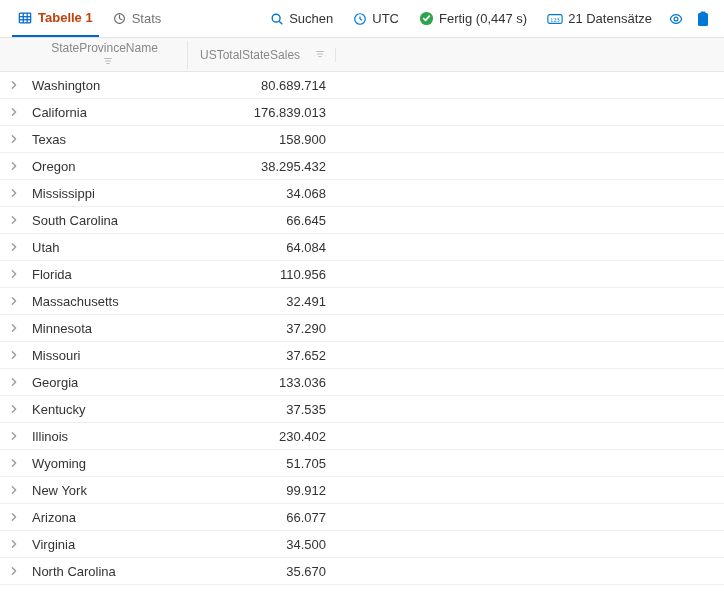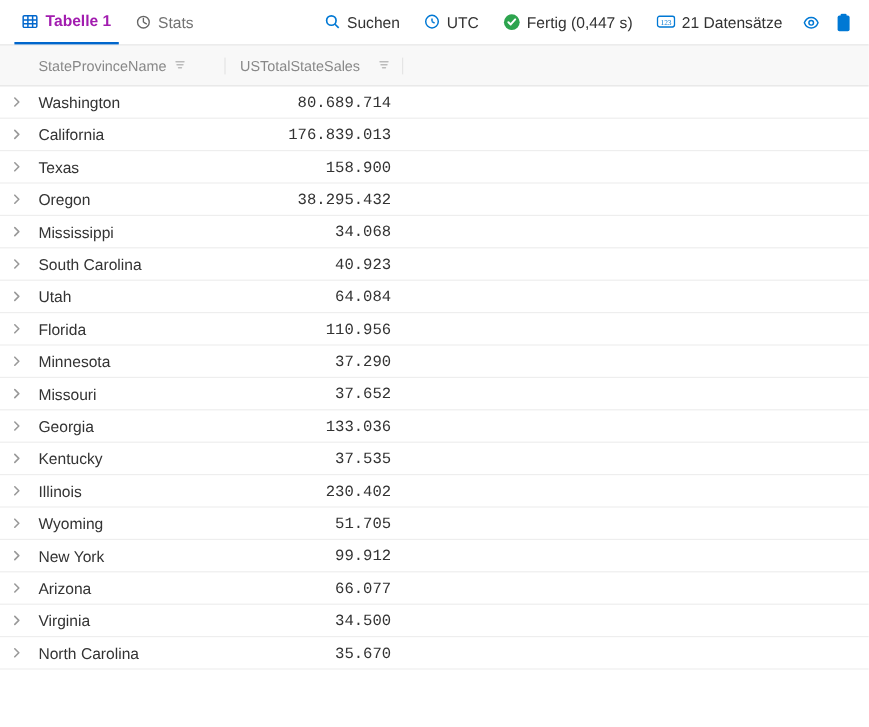--- a/index.html
+++ b/index.html
@@ -23,29 +23,29 @@
   .tab {
     display: flex;
     align-items: center;
     gap: 6px;
     padding: 0 6px;
     height: 100%;
     cursor: pointer;
     color: #737373;
   }
   .tab.active {
-    color: #a21caf;
+    color: #c2410c;
     font-weight: 600;
     border-bottom: 2px solid #0066cc;
   }
   .tab .icon svg { display: block; }
   .spacer { flex: 1; }
   .tool-item {
     display: flex;
-    align-items: flex-start;
+    align-items: center;
     gap: 5px;
     padding: 4px 6px;
     cursor: pointer;
     color: #333;
     font-size: 13px;
   }
   .tool-item .icon, .tool-icon { display: flex; align-items: center; }
   .icon-blue { color: #0078d4; }
   .icon-green { color: #2da44e; }
   .header-row {
@@ -56,24 +56,25 @@
     border-bottom: 1px solid #e5e5e5;
     color: #888;
     font-size: 12px;
   }
   .col-expand { width: 28px; flex-shrink: 0; }
   .col-state {
     width: 160px;
     flex-shrink: 0;
     display: flex;
     align-items: center;
-    justify-content: flex-start;
+    justify-content: flex-end;
     padding: 0 10px 0 4px;
     border-right: 1px solid #e5e5e5;
     cursor: pointer;
+    flex-direction: column;
   }
   .col-sales {
     width: 148px;
     flex-shrink: 0;
     display: flex;
     align-items: center;
     justify-content: space-between;
     padding: 0 10px 0 12px;
     border-right: 1px solid #e5e5e5;
     cursor: pointer;
@@ -101,21 +102,20 @@
     padding: 0 10px 0 4px;
     flex-shrink: 0;
     color: #333;
   }
   .row .sales-cell {
     width: 148px;
     padding: 0 10px 0 4px;
     flex-shrink: 0;
     text-align: right;
     color: #333;
-    font-family: Liberation Mono, monospace;
   }
 </style>
 </head>
 <body>
 
 <div class="toolbar">
   <div class="tab active">
     <span class="icon">
       <svg width="14" height="14" viewBox="0 0 16 16" fill="none" stroke="#0066cc" stroke-width="1.4">
         <rect x="1.5" y="2.5" width="13" height="11" rx="1"></rect>
@@ -270,21 +270,21 @@
       <div class="state-cell">Mississippi</div>
       <div class="sales-cell">34.068</div>
     </div>
     <div class="row">
       <div class="expand-cell">
         <svg width="8" height="10" viewBox="0 0 8 12" fill="none" stroke="#999" stroke-width="1.6" stroke-linecap="round" stroke-linejoin="round">
           <polyline points="2,2 6,6 2,10"></polyline>
         </svg>
       </div>
       <div class="state-cell">South Carolina</div>
-      <div class="sales-cell">40.923</div>
+      <div class="sales-cell">66.645</div>
     </div>
     <div class="row">
       <div class="expand-cell">
         <svg width="8" height="10" viewBox="0 0 8 12" fill="none" stroke="#999" stroke-width="1.6" stroke-linecap="round" stroke-linejoin="round">
           <polyline points="2,2 6,6 2,10"></polyline>
         </svg>
       </div>
       <div class="state-cell">Utah</div>
       <div class="sales-cell">64.084</div>
     </div>
@@ -296,20 +296,29 @@
       </div>
       <div class="state-cell">Florida</div>
       <div class="sales-cell">110.956</div>
     </div>
     <div class="row">
       <div class="expand-cell">
         <svg width="8" height="10" viewBox="0 0 8 12" fill="none" stroke="#999" stroke-width="1.6" stroke-linecap="round" stroke-linejoin="round">
           <polyline points="2,2 6,6 2,10"></polyline>
         </svg>
       </div>
+      <div class="state-cell">Massachusetts</div>
+      <div class="sales-cell">32.491</div>
+    </div>
+    <div class="row">
+      <div class="expand-cell">
+        <svg width="8" height="10" viewBox="0 0 8 12" fill="none" stroke="#999" stroke-width="1.6" stroke-linecap="round" stroke-linejoin="round">
+          <polyline points="2,2 6,6 2,10"></polyline>
+        </svg>
+      </div>
       <div class="state-cell">Minnesota</div>
       <div class="sales-cell">37.290</div>
     </div>
     <div class="row">
       <div class="expand-cell">
         <svg width="8" height="10" viewBox="0 0 8 12" fill="none" stroke="#999" stroke-width="1.6" stroke-linecap="round" stroke-linejoin="round">
           <polyline points="2,2 6,6 2,10"></polyline>
         </svg>
       </div>
       <div class="state-cell">Missouri</div>

